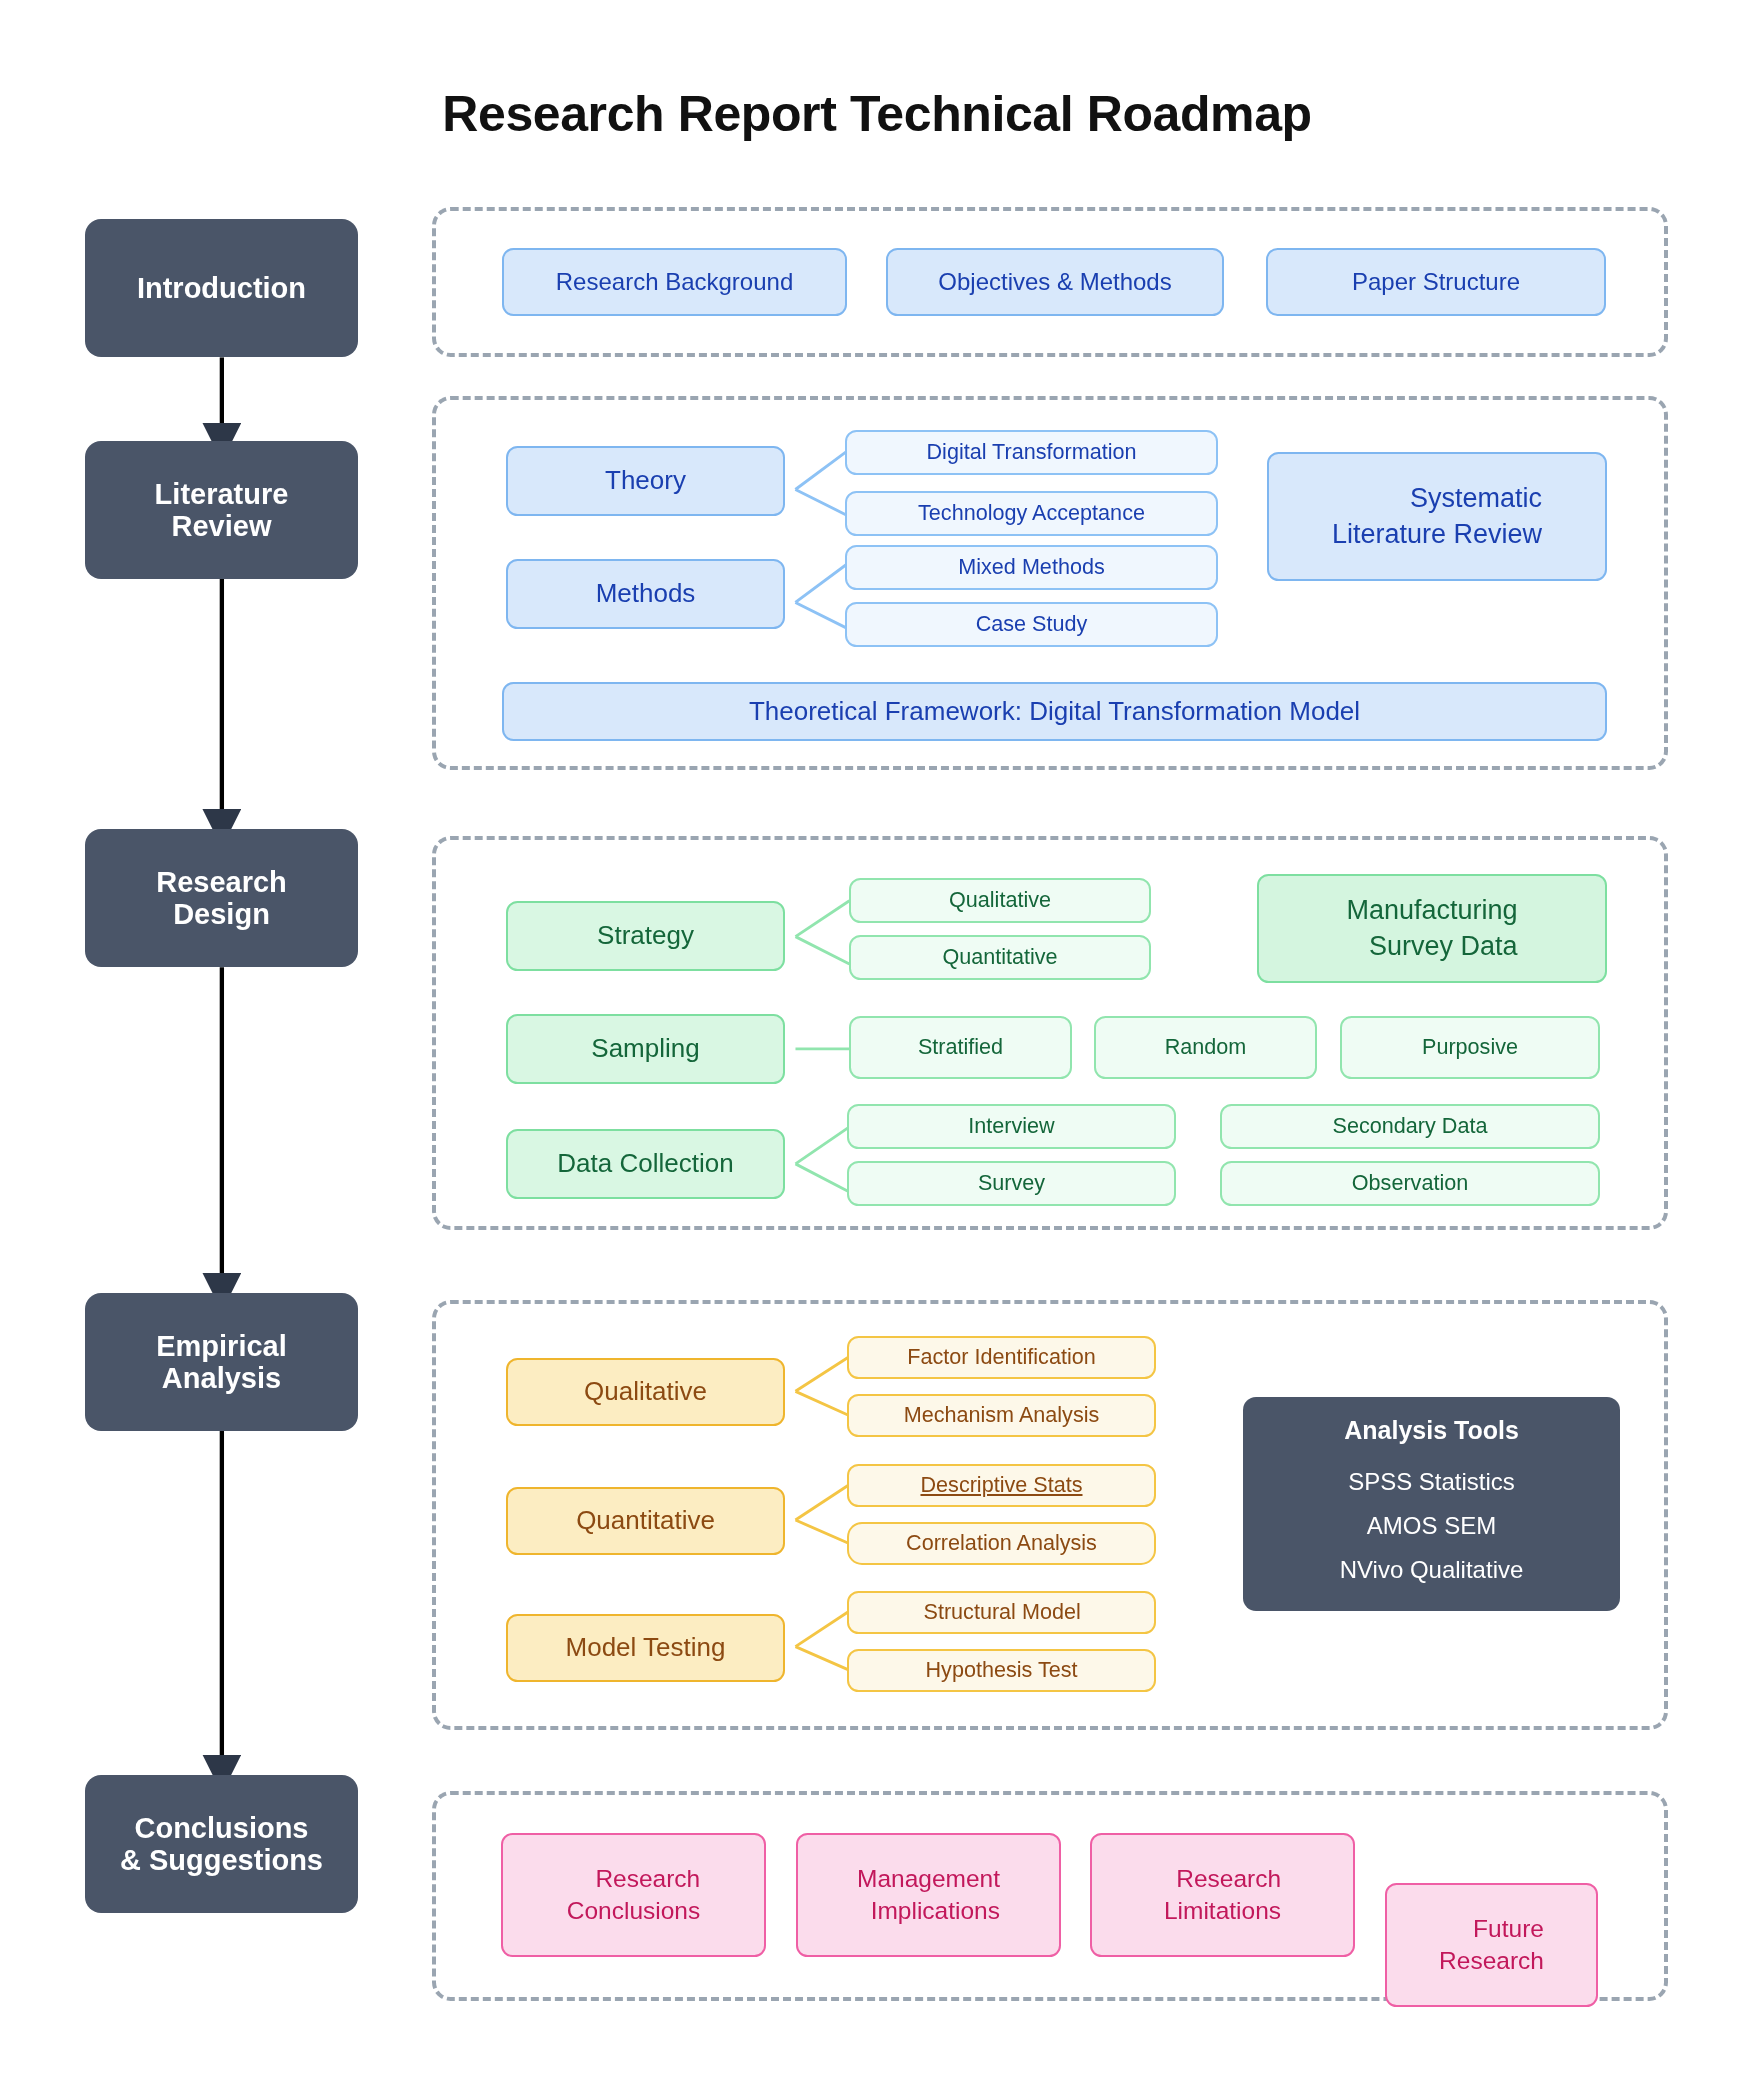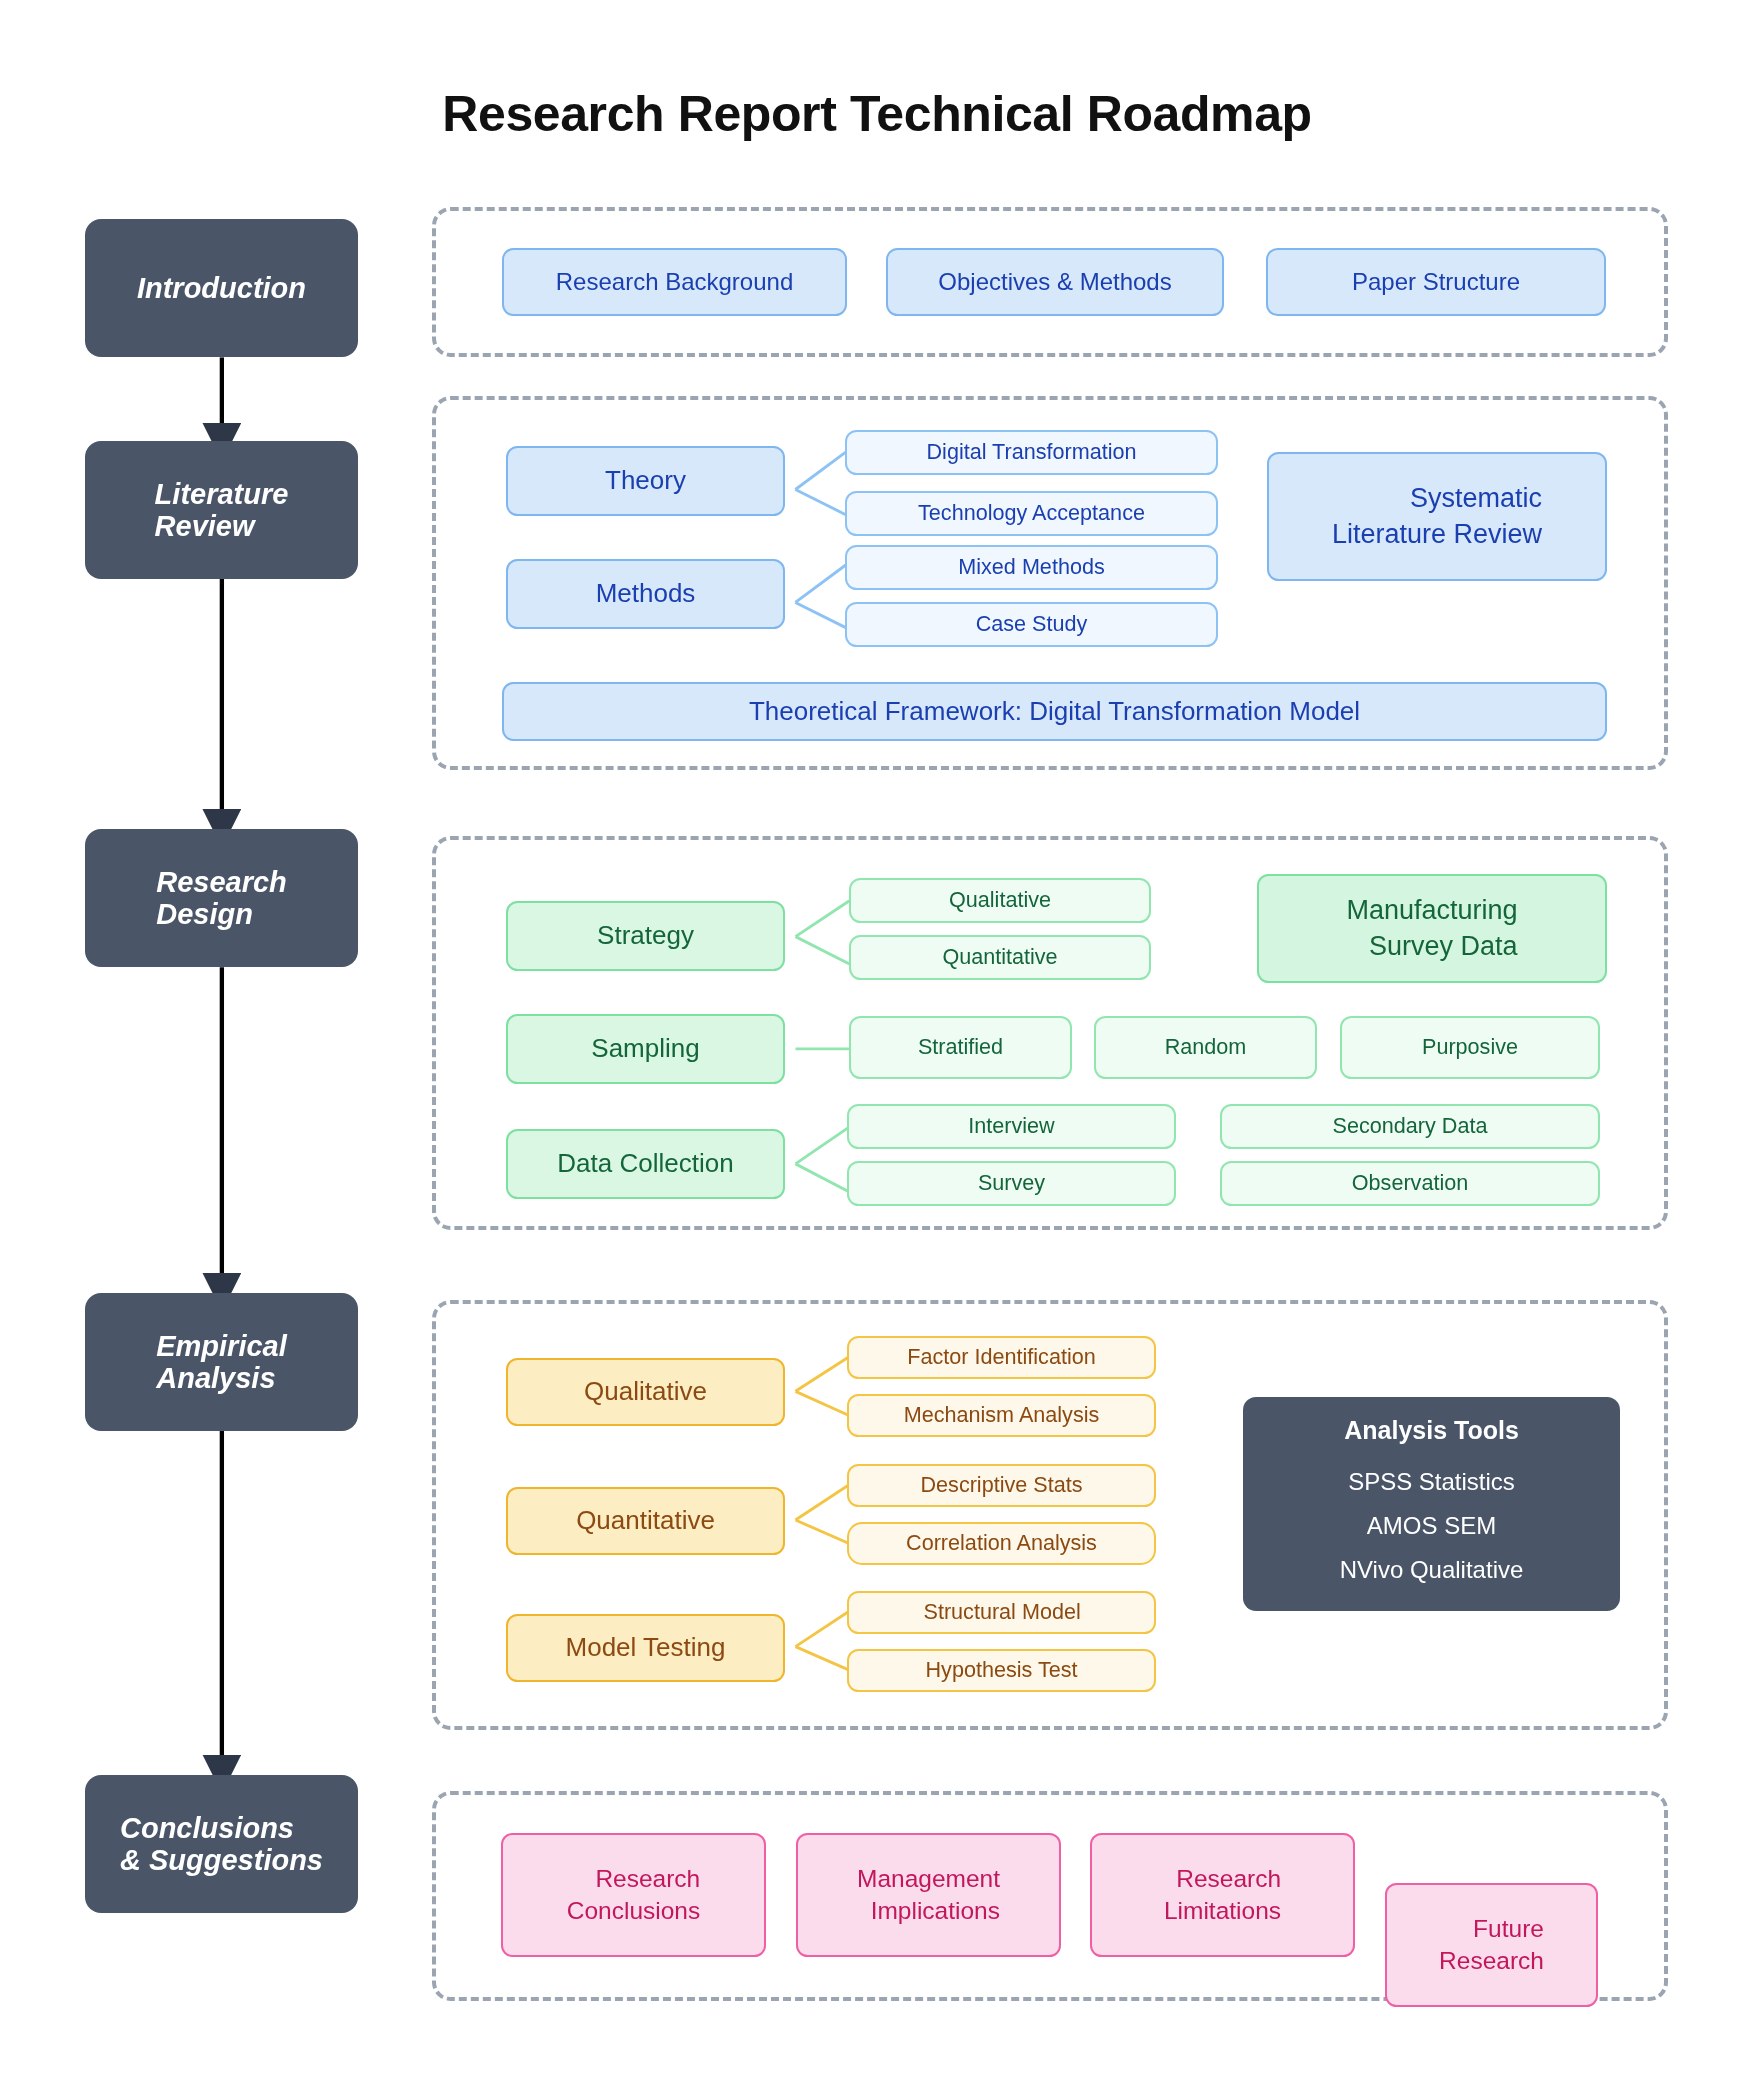--- a/index.html
+++ b/index.html
@@ -34,25 +34,24 @@
     position: absolute;
     background: #4a5568;
     border-radius: 16px;
     color: #ffffff;
     font-weight: bold;
     font-size: 29px;
     line-height: 1.12;
     display: flex;
     align-items: center;
     justify-content: center;
-    text-align: left;
+    text-align: center;
     box-sizing: border-box;
     padding: 2.9px 7.2px;
     white-space: pre-line;
-    font-style: italic;
   }
 
   
   #rail-svg {
     position: absolute;
     left: 0;
     top: 0;
     width: 1754px;
     height: 2097px;
     pointer-events: none;
@@ -227,21 +226,21 @@
     <path d="M505,306 L578,258 M505,306 L578,338" stroke="#f4c544" stroke-width="4" fill="none"></path>
 
     <path d="M505,482 L578,434 M505,482 L578,514" stroke="#f4c544" stroke-width="4" fill="none"></path>
   </svg>
 
   <div class="node n-yellow-parent" style="left:506px; top:1358px; width:279px; height:68px; font-size:26px;">Qualitative</div>
   <div class="node n-yellow-child" style="left:847px; top:1336px; width:309px; height:43px; font-size:21.6px;">Factor Identification</div>
   <div class="node n-yellow-child" style="left:847px; top:1394px; width:309px; height:43px; font-size:21.6px;">Mechanism Analysis</div>
 
   <div class="node n-yellow-parent" style="left:506px; top:1487px; width:279px; height:68px; font-size:26px;">Quantitative</div>
-  <div class="node n-yellow-child" style="left:847px; top:1464px; width:309px; height:43px; font-size:21.6px;">Descriptive Stats</div>
+  <div class="node n-yellow-child" style="left:847px; top:1464px; width:309px; height:43px; font-size:21.6px;text-decoration:underline;">Descriptive Stats</div>
   <div class="node n-yellow-child" style="left:847px; top:1522px; width:309px; height:43px; font-size:21.6px;border-radius:15px;">Correlation Analysis</div>
 
   <div class="node n-yellow-parent" style="left:506px; top:1614px; width:279px; height:68px; font-size:26px;">Model Testing</div>
   <div class="node n-yellow-child" style="left:847px; top:1591px; width:309px; height:43px; font-size:21.6px;padding-left:7px;">Structural Model</div>
   <div class="node n-yellow-child" style="left:847px; top:1649px; width:309px; height:43px; font-size:21.6px;">Hypothesis Test</div>
 
   <div class="n-dark" style="left:1243px; top:1397px; width:377px; height:214px;">
     <div class="tools-title">Analysis Tools</div>
     <div class="tools-item">SPSS Statistics</div>
     <div class="tools-item">AMOS SEM</div>

